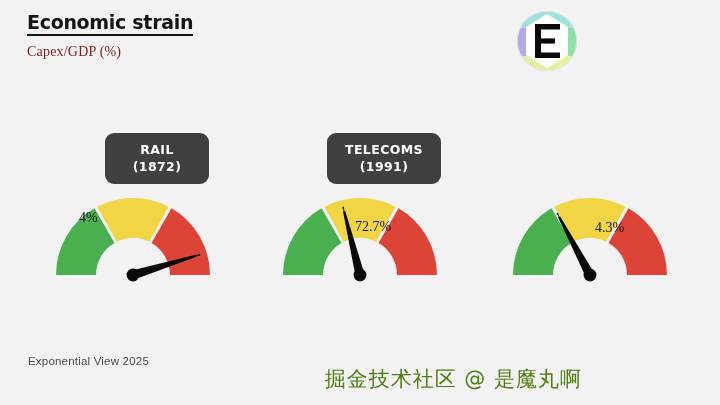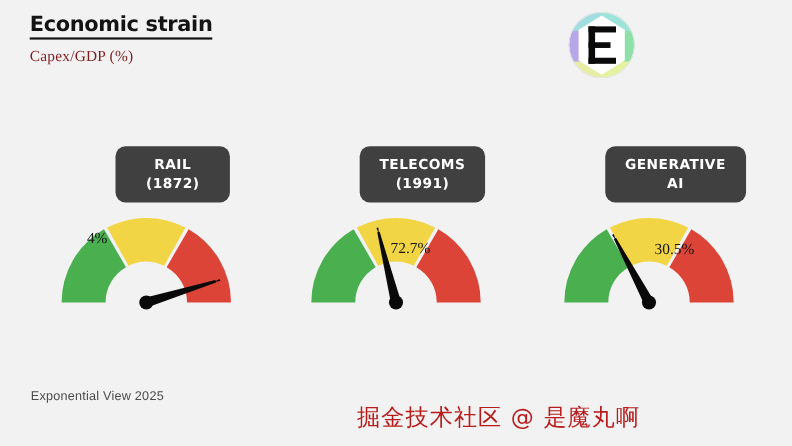--- a/index.html
+++ b/index.html
@@ -124,21 +124,21 @@
     color: #4a4a4a;
     letter-spacing: 0.2px;
     text-align: center;
   }
   .watermark {
     position: absolute;
     right: 14px;
     bottom: 12px;
     font-family: "DejaVu Sans", sans-serif;
     font-size: 21px;
-    color: #b91c1c;
+    color: #4d7c0f;
     letter-spacing: 1px;
     white-space: nowrap;
   }
 </style>
 </head>
 <body>
 
 <div class="slide">
 
   <div class="header">
@@ -208,37 +208,35 @@
               <path d="M 64 0 L 70 -0.9 L 70 0.9 Z" fill="#0a0a0a"></path>
             </g>
             <circle cx="0" cy="0" r="6.4" fill="#0a0a0a"></circle>
           </g>
         </svg>
         <div class="value-label" style="left:78px; top:27px;">72.7%</div>
       </div>
     </div>
 
     <div class="gauge-unit g2">
-      <div class="badge">GENERATIVE
-AI</div>
       <div class="dial">
         <svg viewBox="0 0 166 90" width="166" height="90">
           <path d="M 6 83 A 77 77 0 0 1 44.5 16.3 L 64.5 50.9 A 37 37 0 0 0 46 83 Z" fill="#4aaf4f"></path>
           <path d="M 47.4 14.8 A 77 77 0 0 1 118.6 14.8 L 99.2 49.7 A 37 37 0 0 0 66.8 49.7 Z" fill="#f2d544"></path>
           <path d="M 121.5 16.3 A 77 77 0 0 1 160 83 L 120 83 A 37 37 0 0 0 101.5 50.9 Z" fill="#dc4437"></path>
 
           <g transform="translate(83,83)">
             <g transform="rotate(-118)">
               <path d="M 0 -4.6 L 66 -1.1 L 66 1.1 L 0 4.6 Z" fill="#0a0a0a"></path>
               <path d="M 64 0 L 70 -0.9 L 70 0.9 Z" fill="#0a0a0a"></path>
             </g>
             <circle cx="0" cy="0" r="6.4" fill="#0a0a0a"></circle>
           </g>
         </svg>
-        <div class="value-label" style="left:88px; top:28px;">30.5%</div>
+        <div class="value-label" style="left:88px; top:28px;">4.3%</div>
       </div>
     </div>
 
   </div>
 
   <div class="source">Exponential View 2025</div>
   <div class="watermark">掘金技术社区 @ 是魔丸啊</div>
 
 </div>
 

